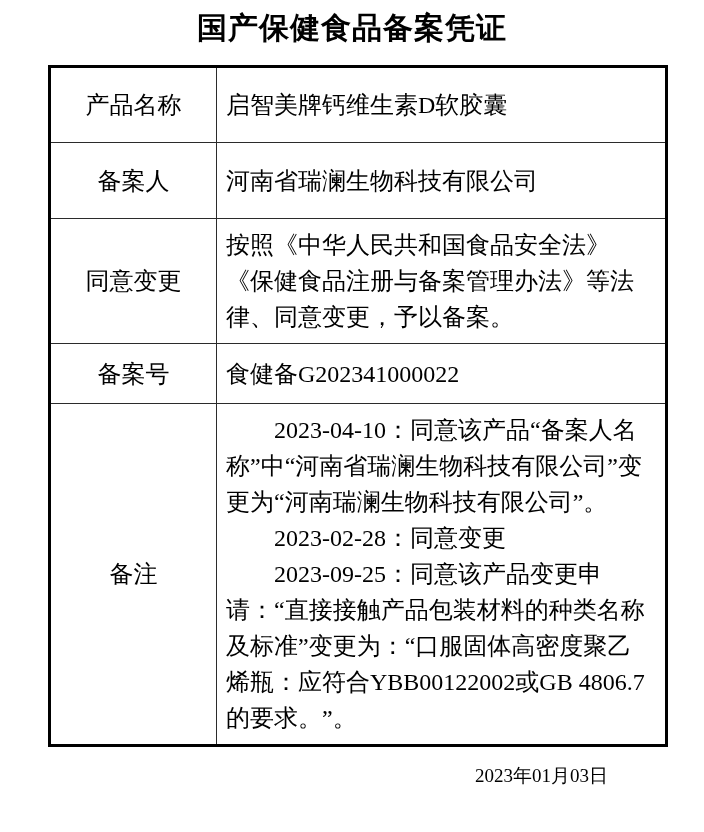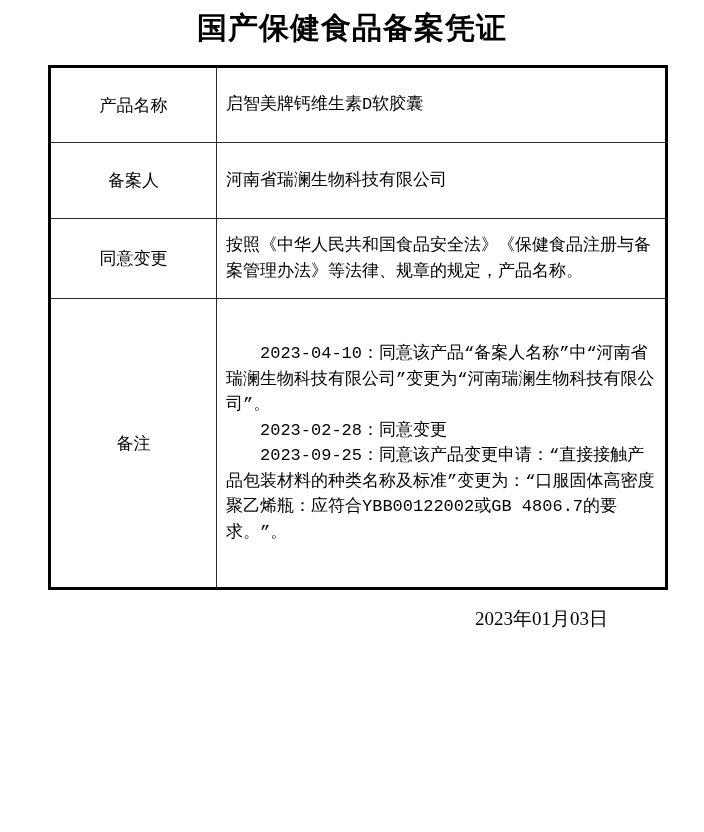--- a/index.html
+++ b/index.html
@@ -22,22 +22,21 @@
   table.cert {
     border-collapse: collapse;
     table-layout: fixed;
     width: 620px;
     margin: 16px 0 0 48px;
     border: 3px solid #000;
   }
   table.cert td {
     border: 1.5px solid #2b2b2b;
     vertical-align: middle;
-    font-size: 17px;
-    font-family: Liberation Mono, monospace;
+    font-size: 24px;
   }
   td.label-cell {
     width: 167px;
     text-align: center;
   }
   td.value-cell {
     padding: 8px 10px 8px 9px;
     line-height: 1.5;
     text-align: left;
   }
@@ -69,21 +68,25 @@
     <tr class="r1">
       <td class="label-cell">产品名称</td>
       <td class="value-cell">启智美牌钙维生素D软胶囊</td>
     </tr>
     <tr class="r2">
       <td class="label-cell">备案人</td>
       <td class="value-cell">河南省瑞澜生物科技有限公司</td>
     </tr>
     <tr class="r4">
       <td class="label-cell">同意变更</td>
-      <td class="value-cell">按照《中华人民共和国食品安全法》《保健食品注册与备案管理办法》等法律、规章的规定，产品名称。</td>
+      <td class="value-cell">按照《中华人民共和国食品安全法》《保健食品注册与备案管理办法》等法律、同意变更，予以备案。</td>
+    </tr>
+    <tr class="r5">
+      <td class="label-cell">备案号</td>
+      <td class="value-cell">食健备G202341000022</td>
     </tr>
     <tr class="r7">
       <td class="label-cell">备注</td>
       <td class="value-cell remark-cell">
         <p>2023-04-10：同意该产品“备案人名称”中“河南省瑞澜生物科技有限公司”变更为“河南瑞澜生物科技有限公司”。</p>
         <p>2023-02-28：同意变更</p>
         <p>2023-09-25：同意该产品变更申请：“直接接触产品包装材料的种类名称及标准”变更为：“口服固体高密度聚乙烯瓶：应符合YBB00122002或GB 4806.7的要求。”。</p>
       </td>
     </tr>
   </tbody>

